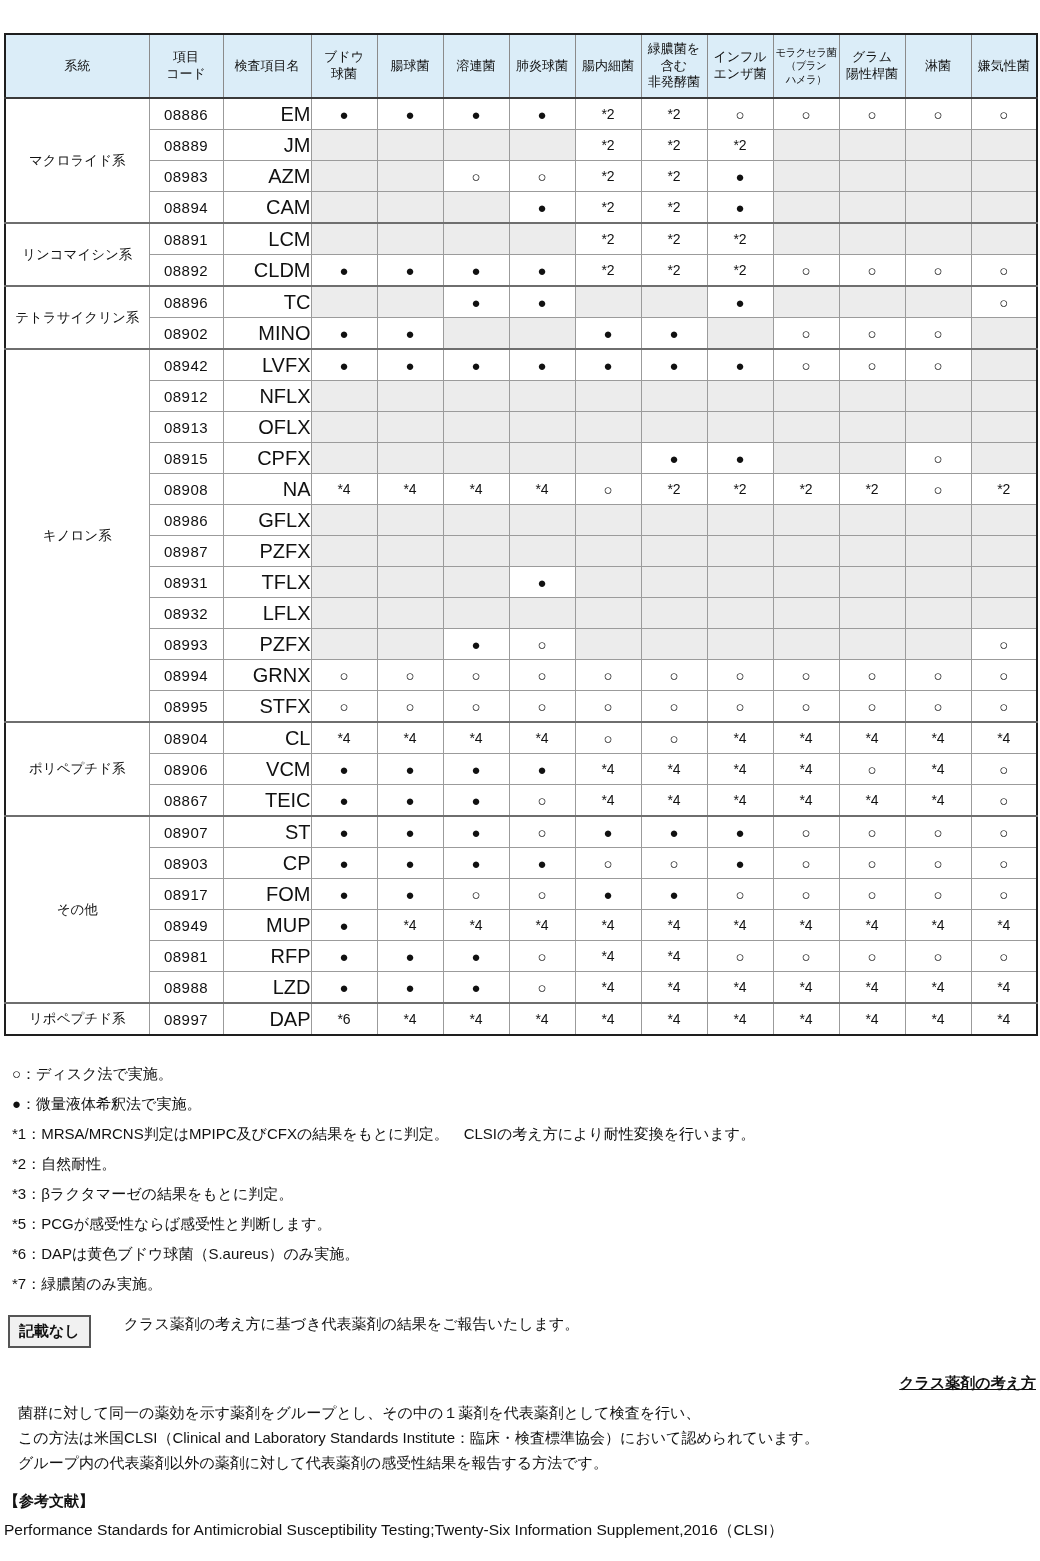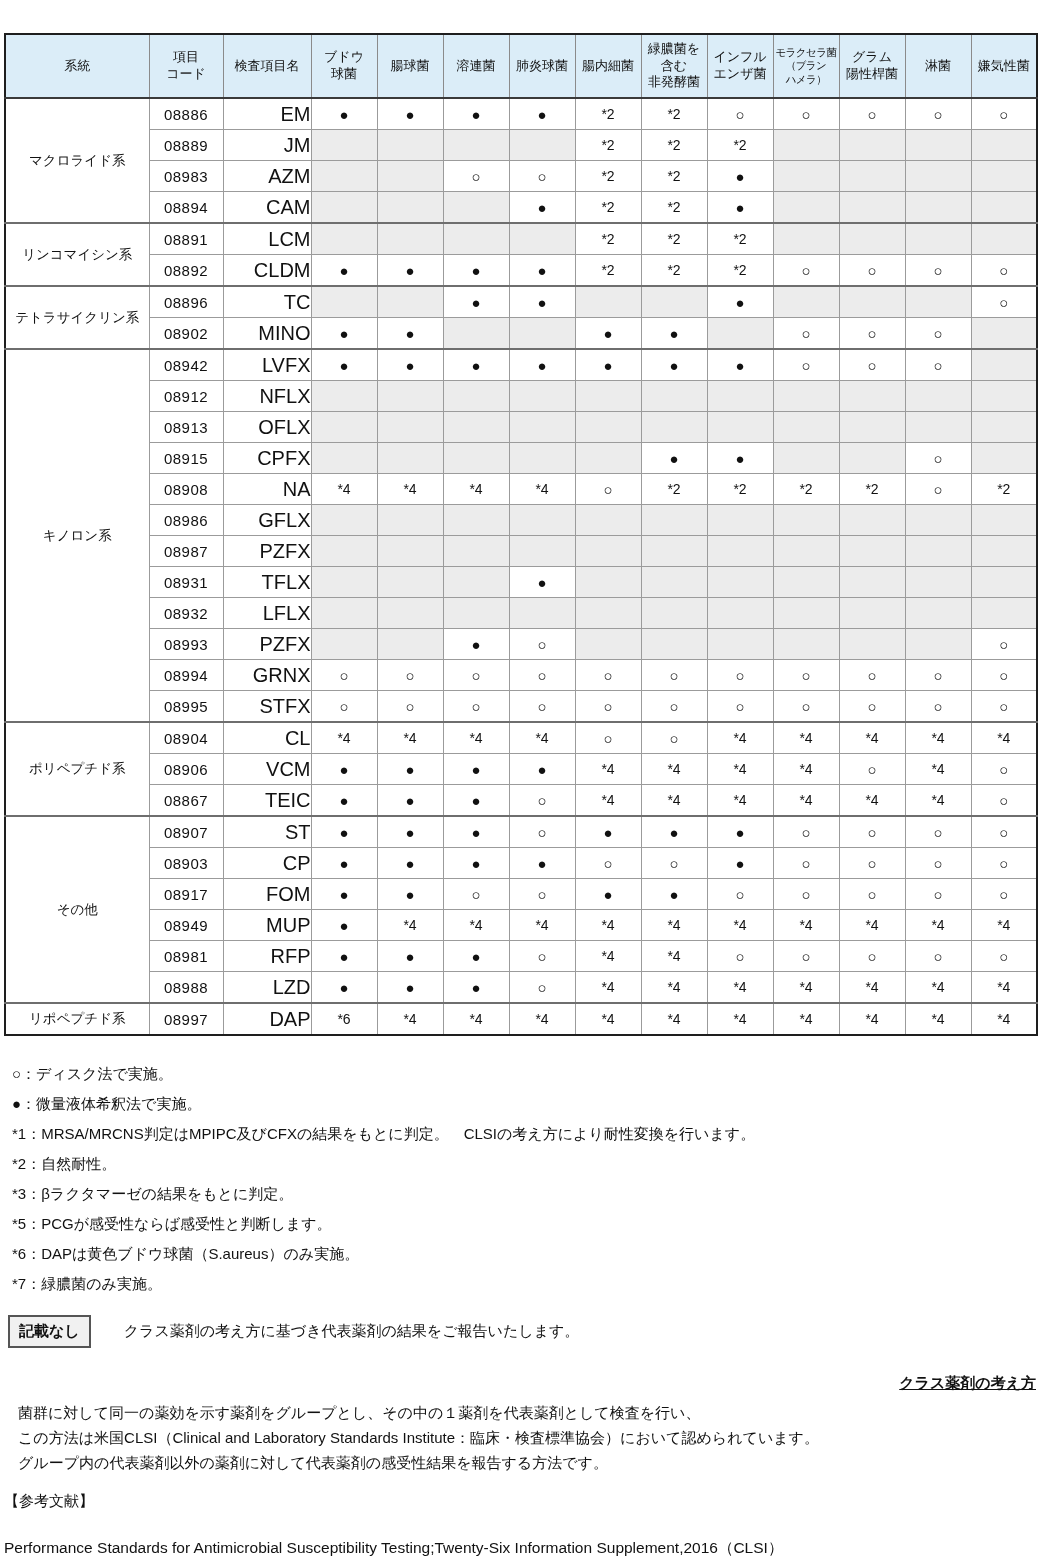--- a/index.html
+++ b/index.html
@@ -57,21 +57,21 @@
   
   .legend { margin: 30px 0 0 8px; }
   .legend-line {
     font-size: 15px;
     line-height: 15px;
     margin-bottom: 15px;
     white-space: pre-wrap;
   }
 
   
-  .note-row { margin: 24px 0 0 4px; display: flex; align-items: center; }
+  .note-row { margin: 24px 0 0 4px; display: flex; }
   .note-box {
     display: inline-block;
     border: 2px solid #555;
     background: #f1f1f1;
     font-weight: bold;
     font-size: 15px;
     padding: 5px 9px;
   }
   .note-text { margin-left: 33px; font-size: 15px; }
 
@@ -81,21 +81,21 @@
     font-size: 15px;
     font-weight: bold;
     text-decoration: underline;
     margin-bottom: 12px;
     text-align: right;
   }
   .class-line { font-size: 15px; line-height: 15px; margin: 0 0 10px 12px; }
 
   
   .ref-section { margin: 22px 0 0 0; }
-  .ref-title { font-size: 15px; font-weight: normal; margin-bottom: 29px; }
+  .ref-title { font-size: 15px; font-weight: bold; margin-bottom: 11px; }
   .ref-line { font-size: 15.5px; line-height: 16px; margin-bottom: 9px; }
 </style>
 </head>
 <body>
 
 <div class="page">
 
   <table class="sus-table">
     <colgroup>
         <col style="width: 144px;">

